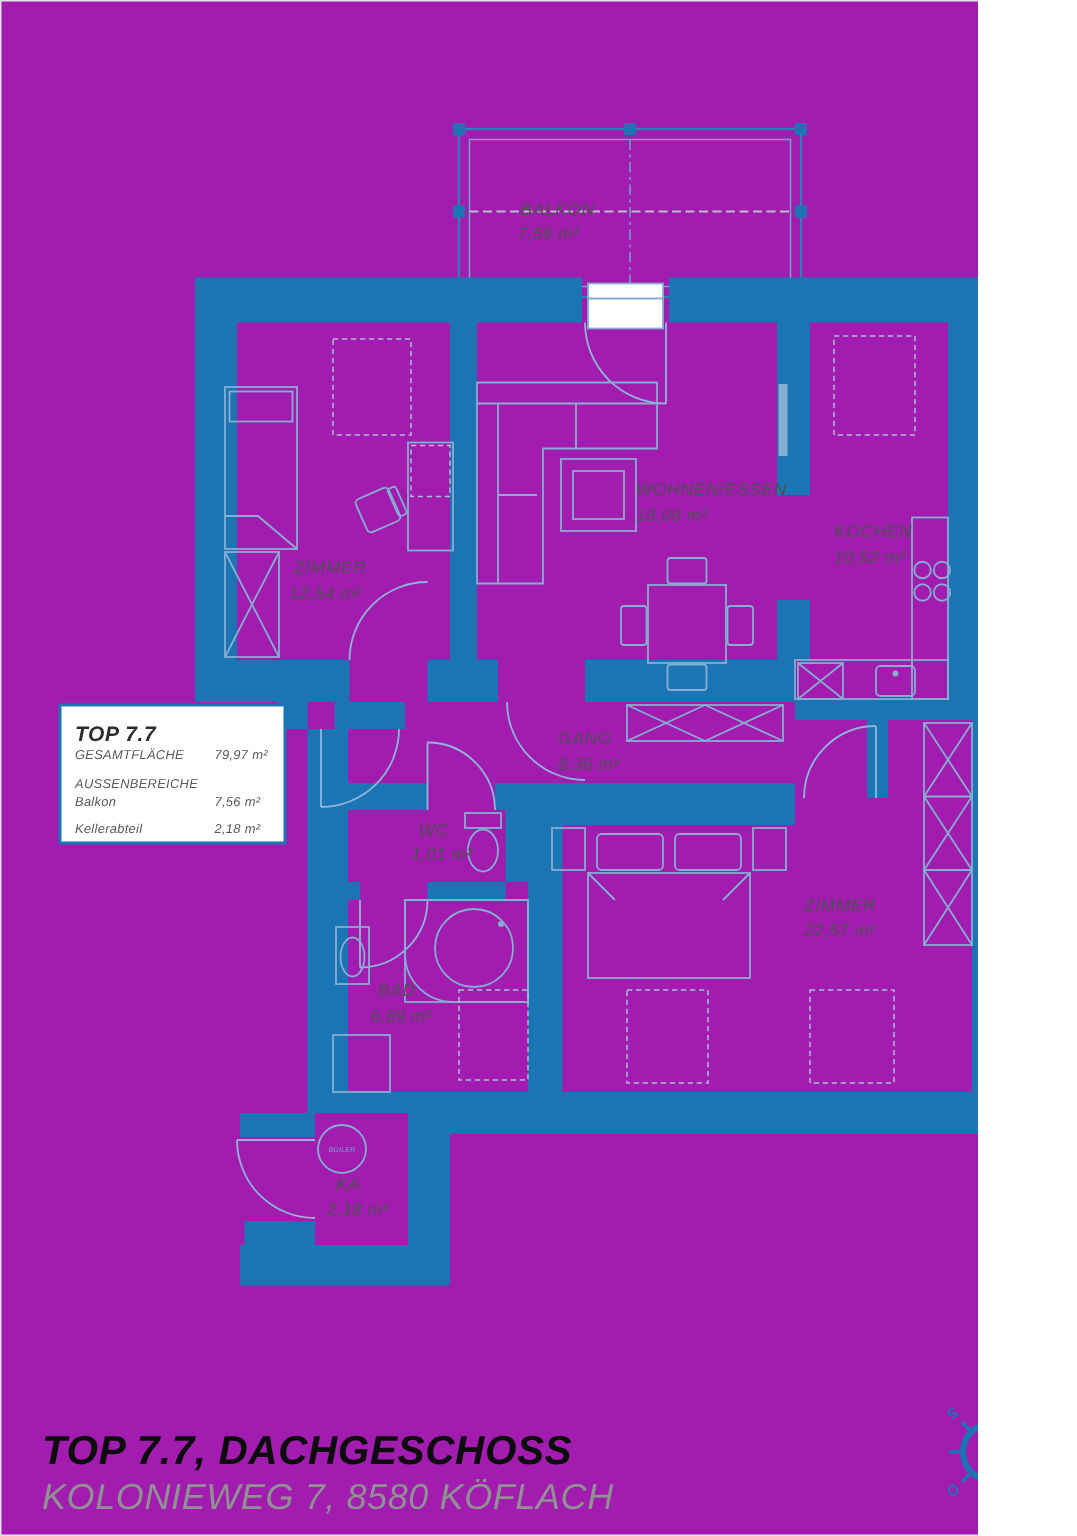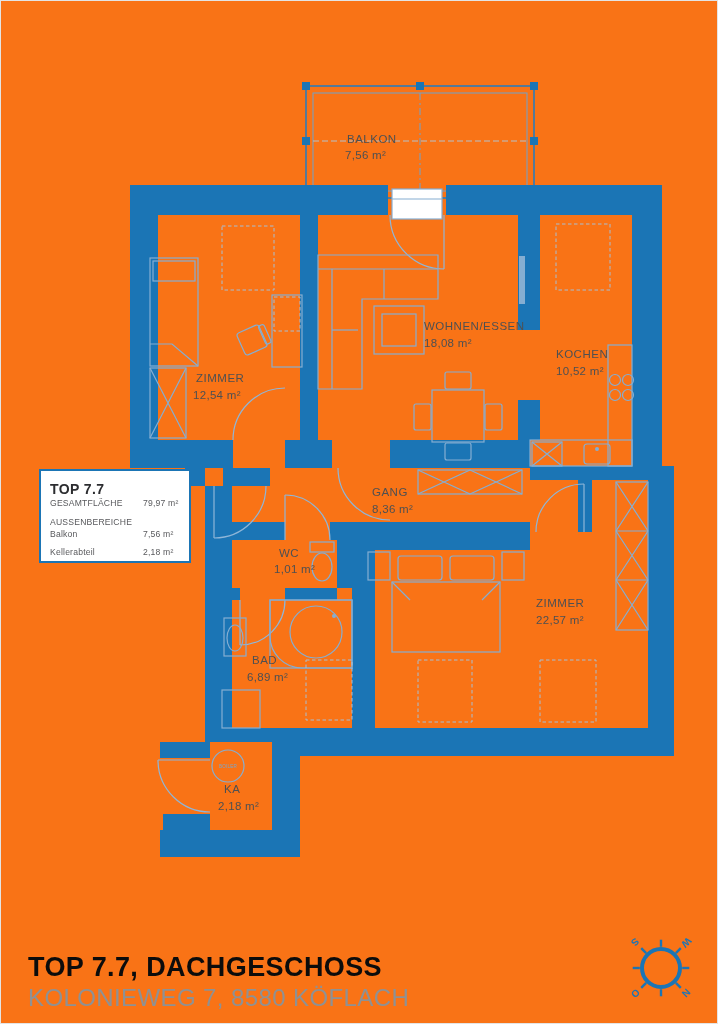--- a/index.html
+++ b/index.html
@@ -1,17 +1,17 @@
 <!DOCTYPE html>
 <html><head>
 <meta charset="utf-8">
 <style>
   html,body{margin:0;padding:0;background:#fff;}
-  .canvas{position:relative;width:718px;height:1024px;background:#f97316;overflow:hidden;
-          font-family:"Liberation Sans", sans-serif;}
+  .canvas{position:relative;width:652px;height:1024px;background:#a21caf;overflow:hidden;
+          font-family:"Liberation Sans", sans-serif;font-style:italic;}
   svg text{font-family:"Liberation Sans", sans-serif;}
   .room-name{font-size:11.5px;fill:#4e5052;letter-spacing:.5px;}
   .room-area{font-size:11.5px;fill:#4e5052;letter-spacing:.3px;}
   .wall{fill:#1b75b5;}
   .furn{stroke:#85aed2;fill:none;stroke-width:1.2;}
   .furnfill{fill:#ffffff;stroke:#85aed2;stroke-width:1.2;}
   .dashf{stroke:#a9bfd2;fill:none;stroke-width:1;stroke-dasharray:3.5,2.5;}
   .door{stroke:#8fb6d8;fill:none;stroke-width:1.2;}
   .balk{stroke:#2e7cb8;fill:none;stroke-width:1.6;}
   .balk2{stroke:#6fa3cc;fill:none;stroke-width:1;}

